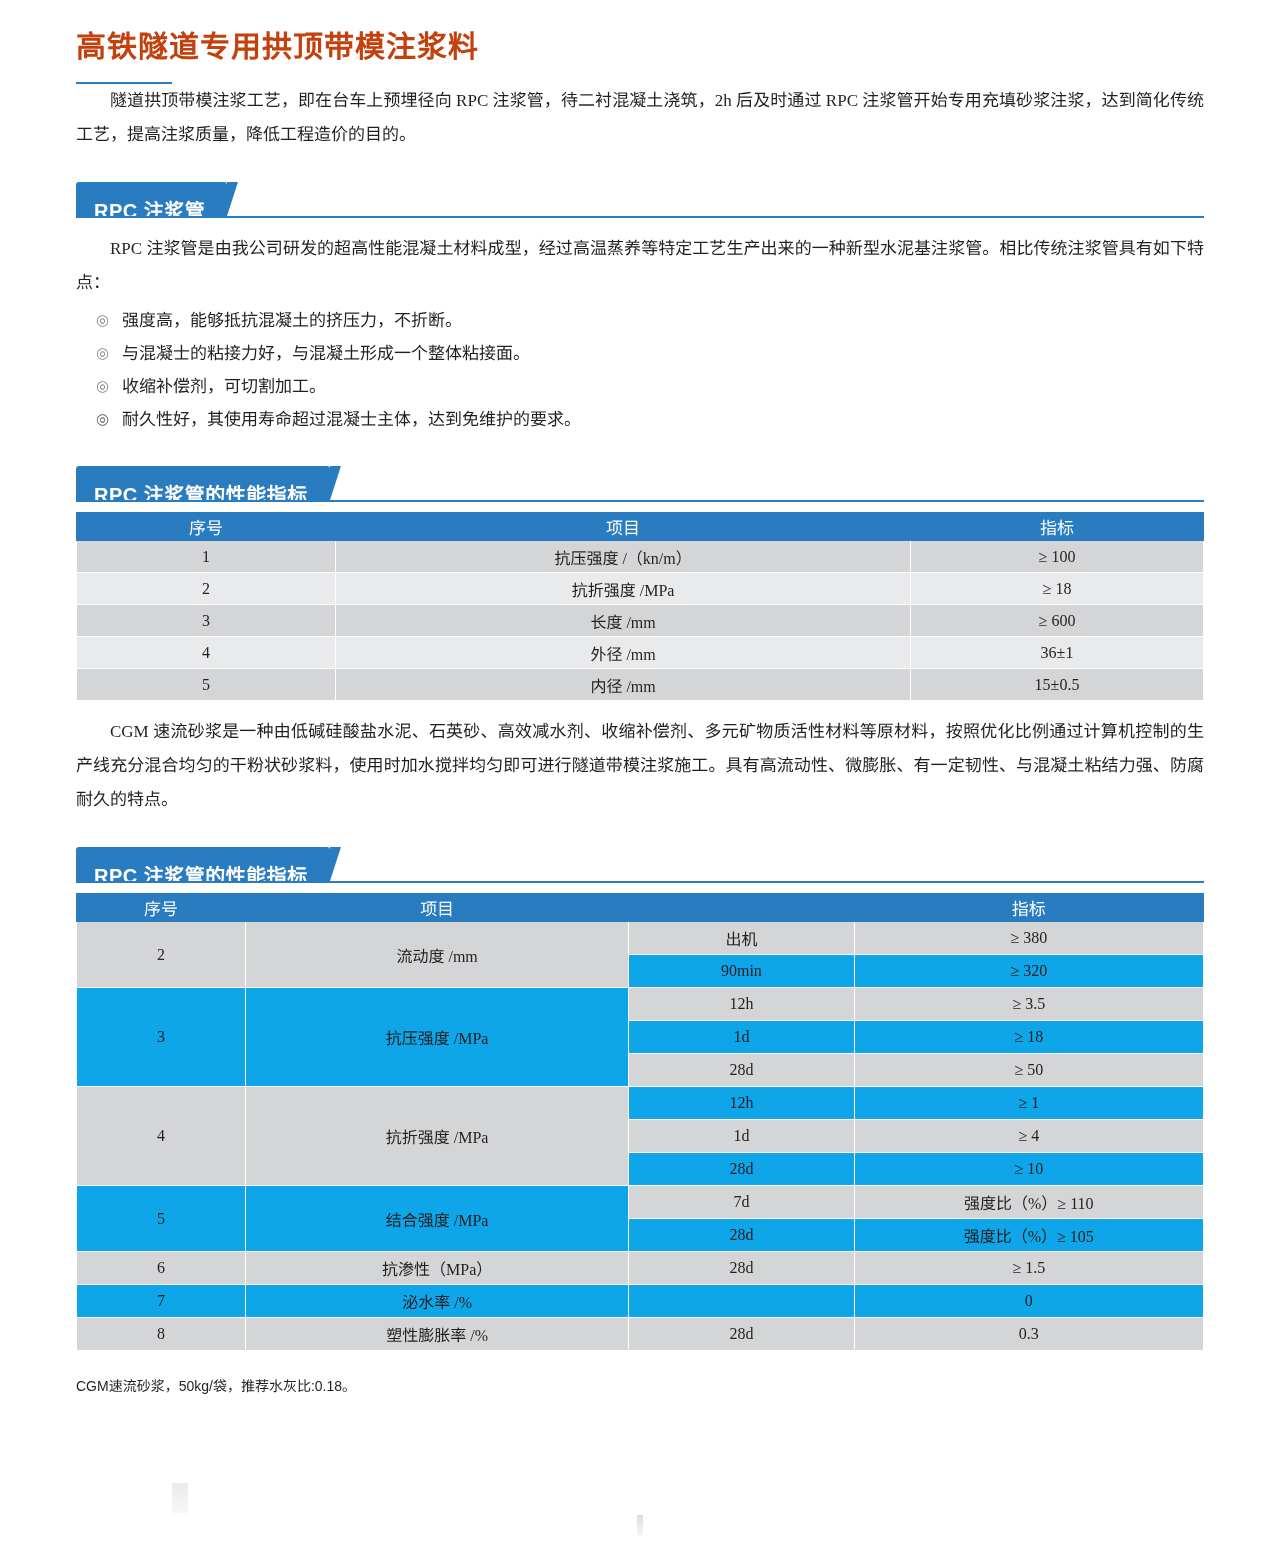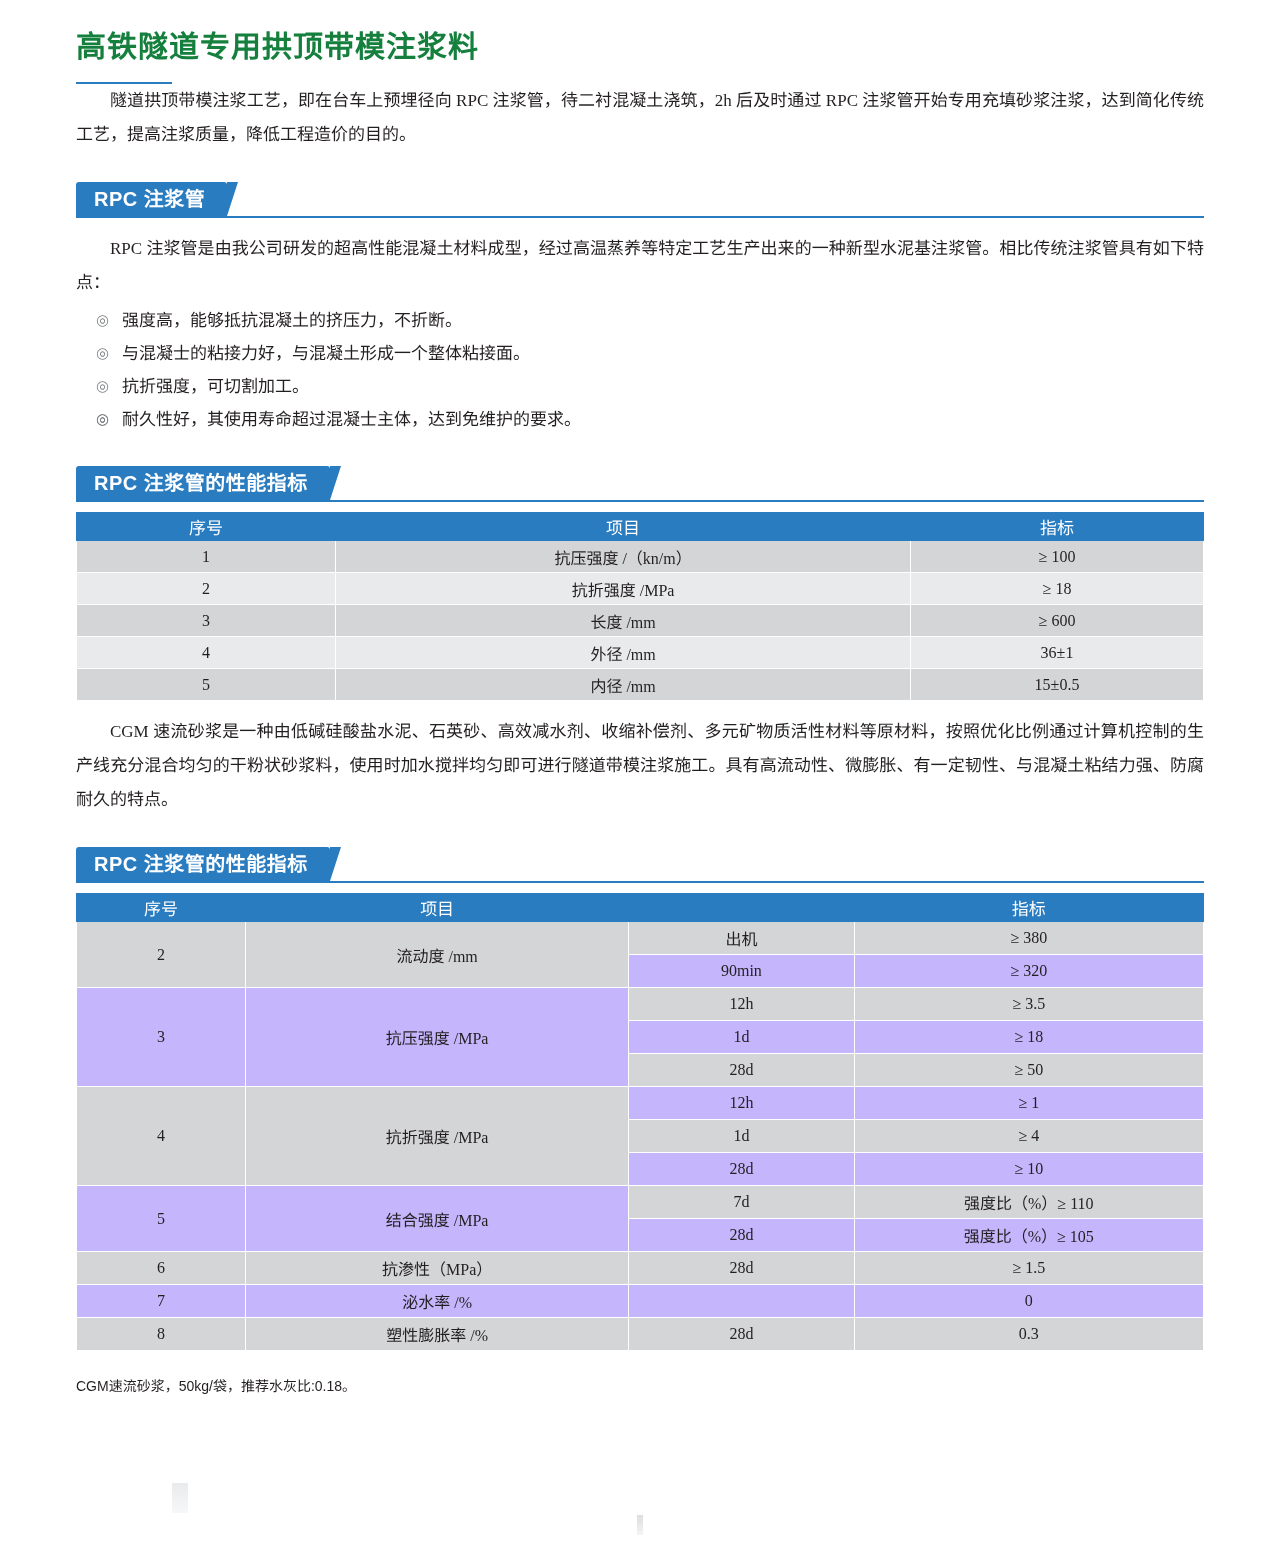--- a/index.html
+++ b/index.html
@@ -25,21 +25,21 @@
   }
 
   
   .doc-title {
     margin: 0;
     padding-top: 22px;
     font-family: "Liberation Sans", "DejaVu Sans", sans-serif;
     font-size: 30px;
     font-weight: bold;
     letter-spacing: 1px;
-    color: #15803d;
+    color: #c2410c;
   }
   .title-rule {
     margin-top: 16px;
     width: 96px;
     height: 2px;
     background: #2a7cc0;
   }
 
   
   p.body-text {
@@ -61,21 +61,21 @@
     display: inline-block;
     position: relative;
     background: #2a7cc0;
     color: #ffffff;
     font-family: "Liberation Sans", "DejaVu Sans", sans-serif;
     font-size: 20px;
     font-weight: bold;
     letter-spacing: 0.5px;
     line-height: 34px;
     height: 34px;
-    padding: 0 22px 0 18px;
+    padding: 12px 22px 0 18px;
     border-radius: 3px 3px 0 0;
   }
   .section-head .tab::after {
     content: "";
     position: absolute;
     right: -11px;
     top: 0;
     width: 0;
     height: 0;
     border-top: 34px solid #2a7cc0;
@@ -131,21 +131,21 @@
   }
   table.data-table td {
     border: 1px solid #ffffff;
     text-align: center;
     height: 32px;
     color: #231f20;
   }
   table.data-table tbody tr.odd td { background: #d4d5d7; }
   table.data-table tbody tr.even td { background: #e9eaeb; }
   table.data-table td.shade-a { background: #d4d5d7; }
-  table.data-table td.shade-b { background: #c4b5fd; }
+  table.data-table td.shade-b { background: #0ea5e9; }
 
   
   table.t1 col.c1 { width: 23%; }
   table.t1 col.c2 { width: 51%; }
   table.t1 col.c3 { width: 26%; }
 
   
   table.t2 col.c1 { width: 15%; }
   table.t2 col.c2 { width: 34%; }
   table.t2 col.c3 { width: 20%; }
@@ -190,21 +190,21 @@
 
   <div class="section-head">
     <span class="tab">RPC 注浆管</span>
     <span class="rule"></span>
   </div>
   <div class="section-body">
     <p class="body-text">RPC 注浆管是由我公司研发的超高性能混凝土材料成型，经过高温蒸养等特定工艺生产出来的一种新型水泥基注浆管。相比传统注浆管具有如下特点：</p>
     <ul class="feature-list" id="feature-list">
         <li><span class="bullet">◎</span><span>强度高，能够抵抗混凝土的挤压力，不折断。</span></li>
         <li><span class="bullet">◎</span><span>与混凝士的粘接力好，与混凝土形成一个整体粘接面。</span></li>
-        <li><span class="bullet">◎</span><span>抗折强度，可切割加工。</span></li>
+        <li><span class="bullet">◎</span><span>收缩补偿剂，可切割加工。</span></li>
         <li><span class="bullet">◎</span></li>
         <li><span class="bullet">◎</span><span>耐久性好，其使用寿命超过混凝士主体，达到免维护的要求。</span></li>
       </ul>
   </div>
 
   <div class="section-head">
     <span class="tab">RPC 注浆管的性能指标</span>
     <span class="rule"></span>
   </div>
   <table class="data-table t1">

